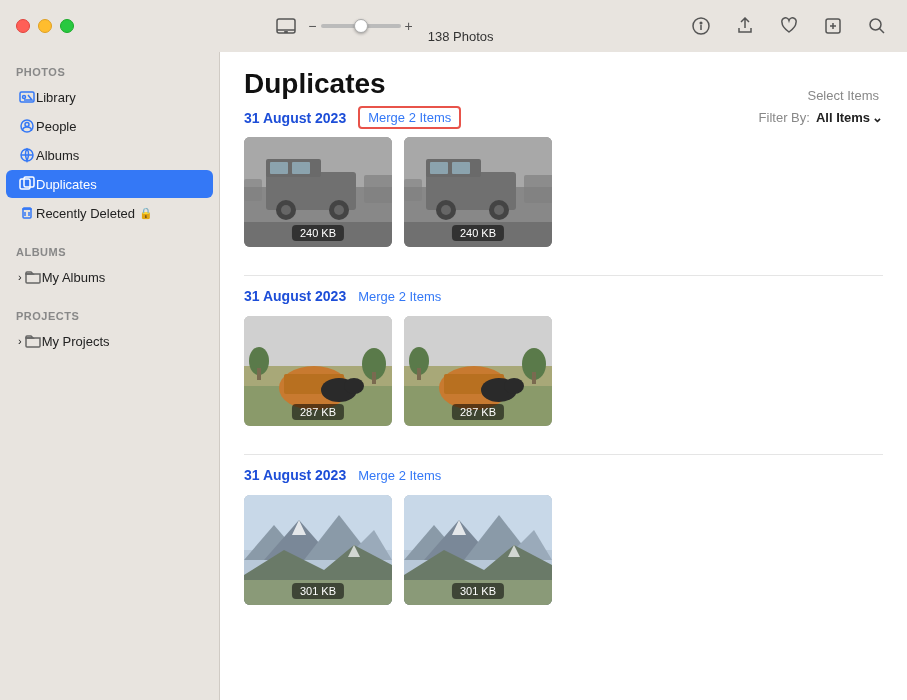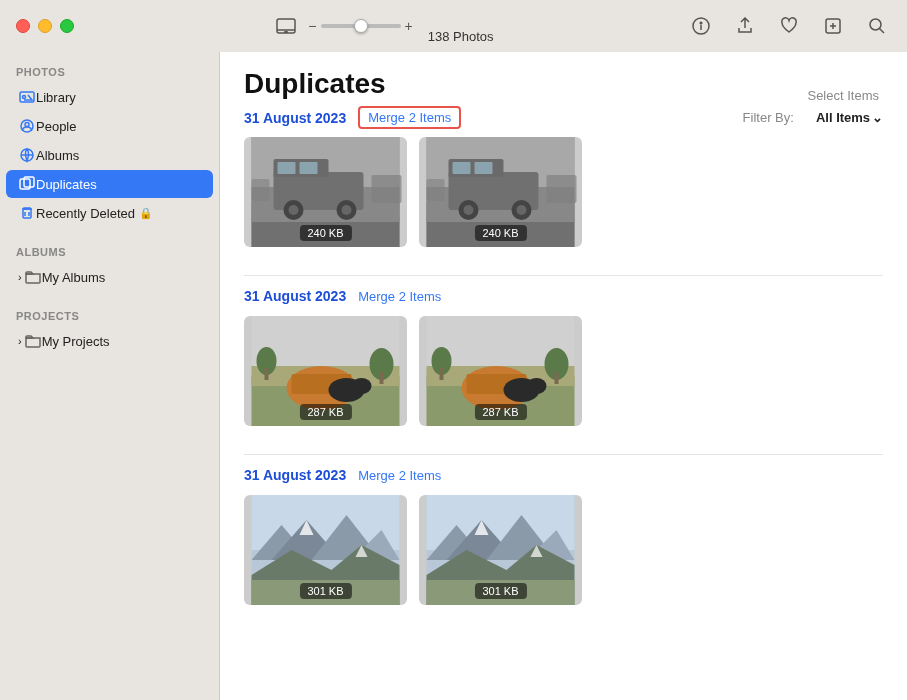--- a/index.html
+++ b/index.html
@@ -193,21 +193,21 @@
       background: none;
       border: 2px solid #e8534a;
       border-radius: 4px;
       padding: 2px 8px;
       cursor: pointer;
       font-weight: 500;
     }
     .filter-row {
       display: flex;
       align-items: center;
-      gap: 22px;
+      gap: 6px;
     }
     .filter-label {
       font-size: 13px;
       color: #888;
     }
     .filter-value {
       font-size: 13px;
       font-weight: 600;
       color: #222;
       cursor: pointer;
@@ -240,21 +240,21 @@
       gap: 12px;
       margin-bottom: 12px;
     }
     .photo-grid {
       display: flex;
       gap: 12px;
       flex-wrap: wrap;
     }
     .photo-thumb {
       position: relative;
-      width: 163px;
+      width: 148px;
       height: 110px;
       border-radius: 6px;
       overflow: hidden;
       background: #ccc;
       flex-shrink: 0;
     }
     .photo-size-badge {
       position: absolute;
       bottom: 6px;
       left: 50%;

